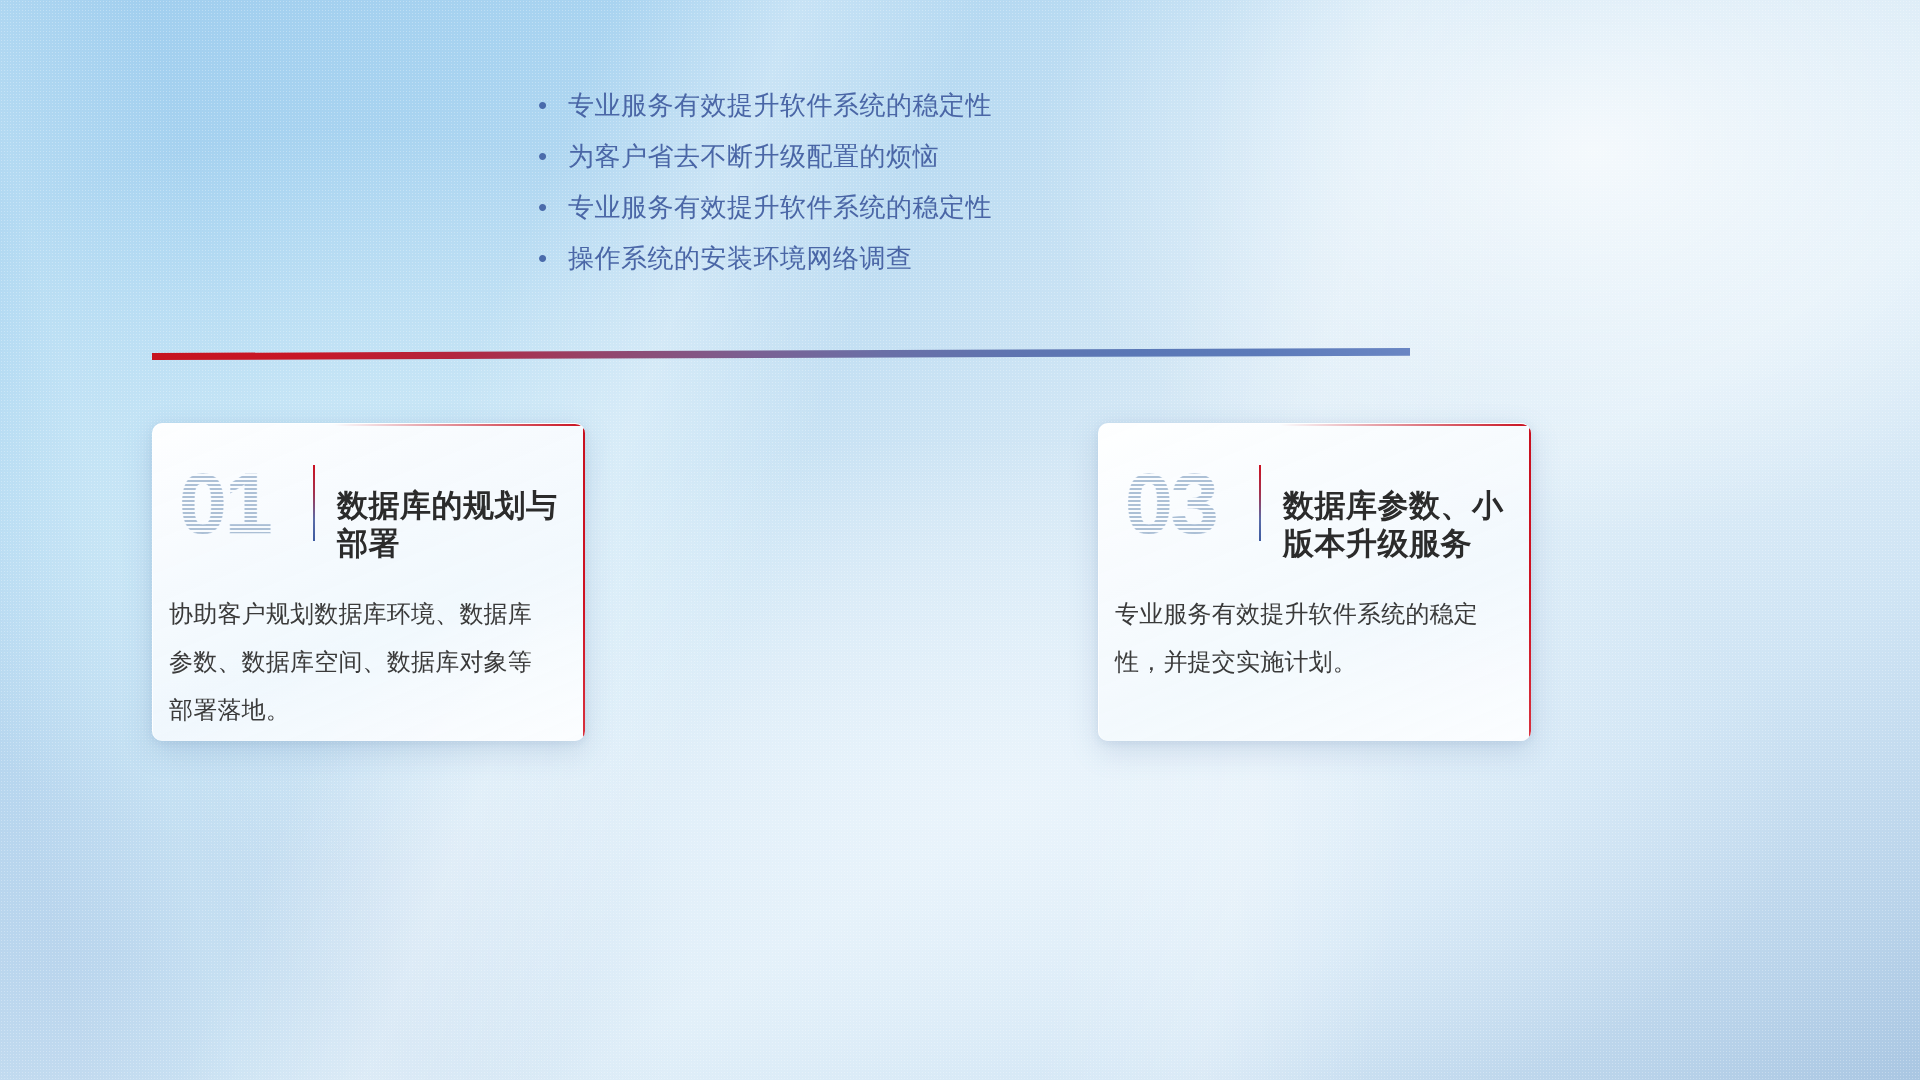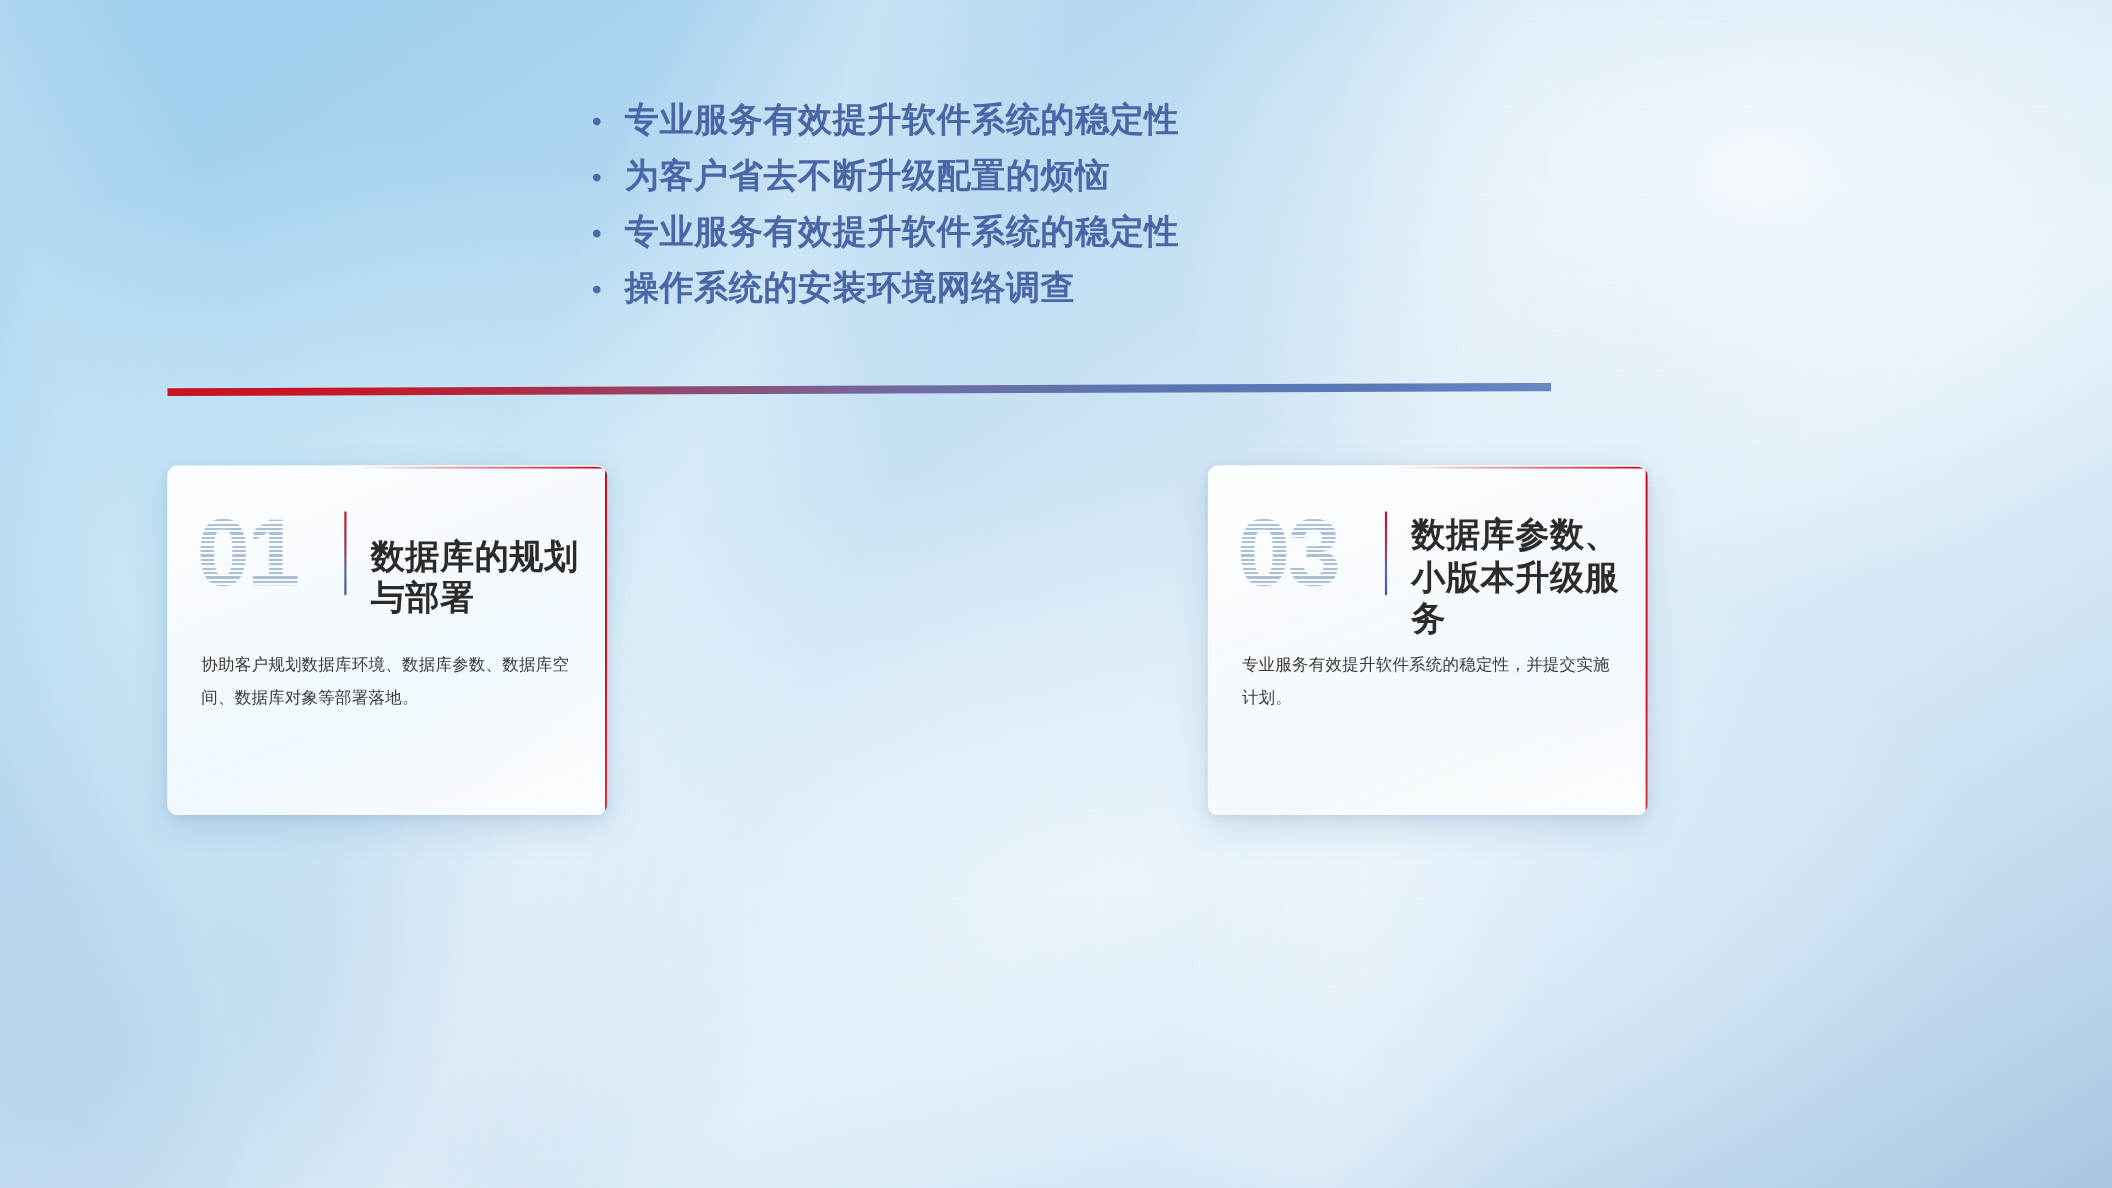--- a/index.html
+++ b/index.html
@@ -61,22 +61,22 @@
   }
   .bullet-dot{
     width:30px;
     flex:0 0 30px;
     color:#4a6bab;
     font-size:26px;
     line-height:1;
     text-align:left;
   }
   .bullet-text{
-    font-size:31px;
-    font-weight:700;
+    font-size:26px;
+    font-weight:400;
     letter-spacing:.5px;
     color:#4a66a6;
     white-space:nowrap;
   }
 
   
   #divider{
     position:absolute;
     left:152px; top:348px;
     width:1258px; height:12px;
@@ -89,21 +89,21 @@
       #7a6194 48%, #6a6fa6 58%, #5f74b0 68%, #5a77b6 78%,
       #5c7ab9 88%, #6a86c3 100%);
     clip-path:polygon(0 42%, 100% 0, 100% 64%, 0 100%);
     filter:drop-shadow(0 1px 1px rgba(60,80,130,.28));
   }
 
   
   .card{
     position:absolute;
     top:423px;
-    width:400px; height:318px;
+    width:433px; height:318px;
     z-index:5;
     border-radius:10px;
     background:
       linear-gradient(158deg, rgba(255,255,255,.97) 0%, rgba(248,251,254,.95) 34%, rgba(243,249,253,.93) 62%, rgba(252,253,255,.97) 100%);
     box-shadow:
       0 10px 30px rgba(86,122,168,.20),
       0 2px 8px rgba(86,122,168,.12);
     border-top:1px solid rgba(255,255,255,.95);
     border-left:1px solid rgba(255,255,255,.85);
     overflow:hidden;
@@ -157,22 +157,22 @@
   .card-title{
     font-size:31px;
     font-weight:700;
     line-height:1.24;
     color:#2b2b2b;
     letter-spacing:.5px;
     margin-top:44px;
   }
 
   .card-body{
-    padding:26px 30px 0 30px;
-    font-size:15px;
+    padding:26px 30px 0 16px;
+    font-size:24px;
     line-height:2.0;
     color:#3a3a3a;
     letter-spacing:.2px;
   }
 
   #card-0{ left:152px; }
   #card-1{ left:600px; }
   #card-2{ left:1098px; }
 </style>
 </head>

